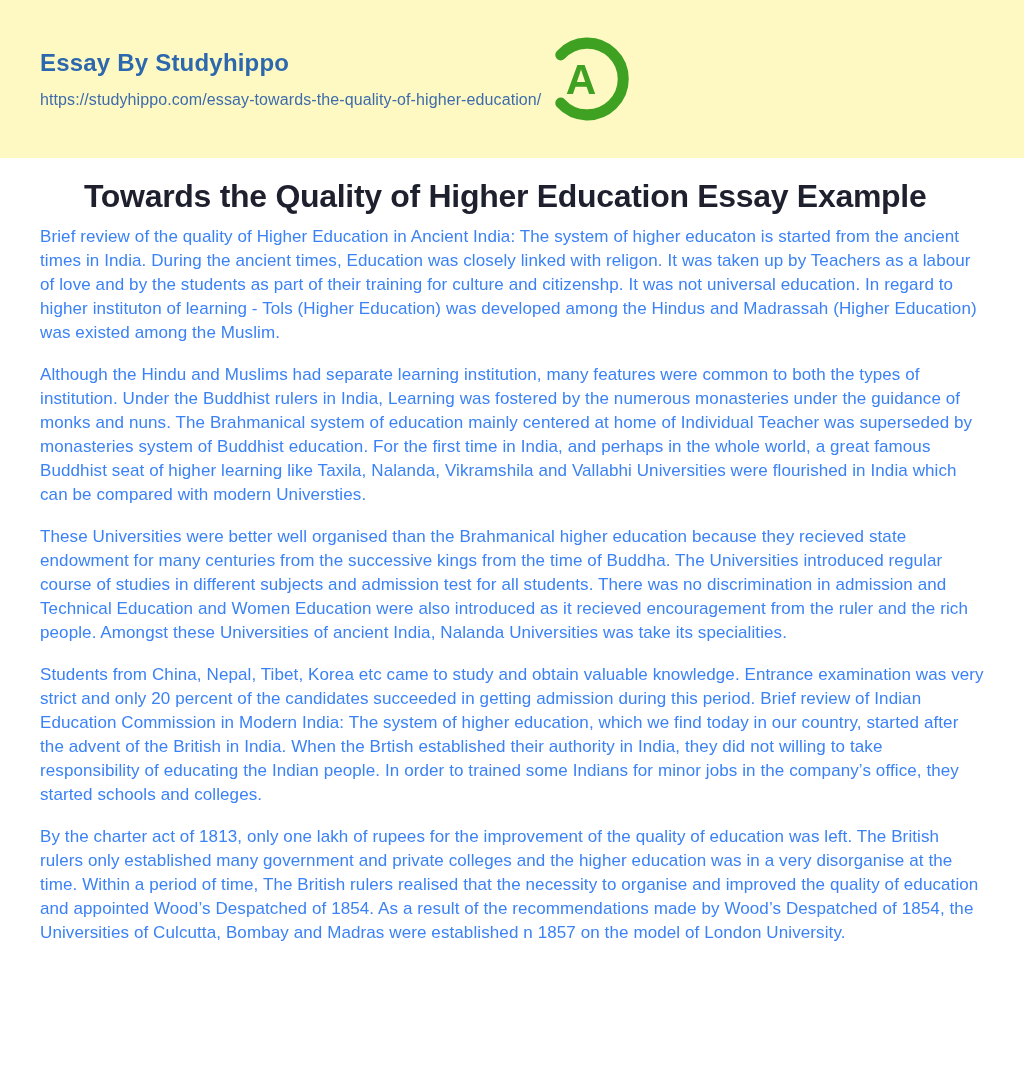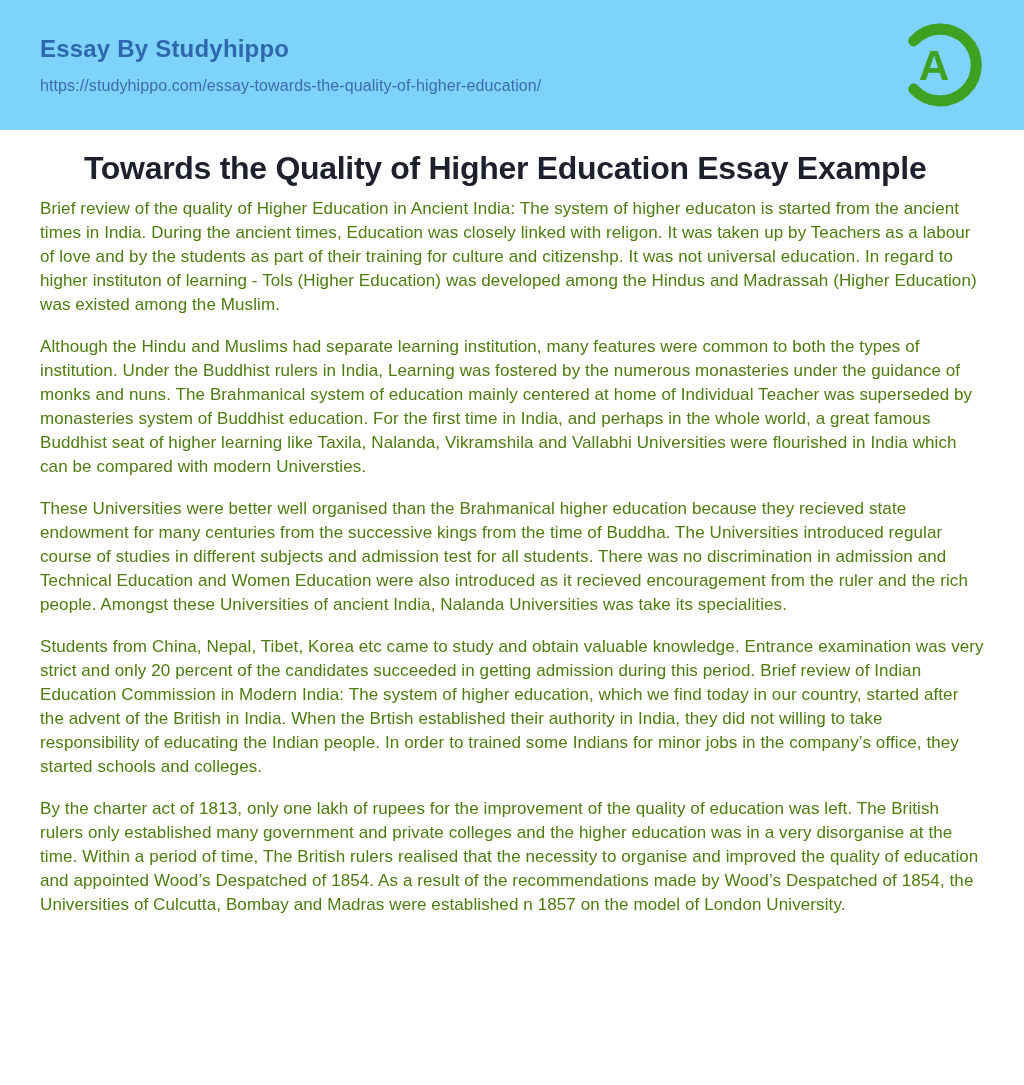--- a/index.html
+++ b/index.html
@@ -5,25 +5,24 @@
   * { box-sizing: border-box; margin: 0; padding: 0; }
   html, body { background: #ffffff; }
   body {
     width: 1024px;
     height: 1085px;
     overflow: hidden;
     font-family: "Liberation Sans", sans-serif;
     position: relative;
   }
   .header-band {
-    height: 130px;
-    background: #7dd3fc;
+    height: 158px;
+    background: #fef9c3;
     display: flex;
     align-items: center;
-    justify-content: space-between;
     padding: 0 38px 0 40px;
   }
   .header-text { display: flex; flex-direction: column; }
   .brand-title {
     color: #2d68ae;
     font-size: 24px;
     font-weight: 700;
     letter-spacing: 0.2px;
     margin-bottom: 14px;
   }
@@ -40,21 +39,21 @@
     color: #1e202e;
     font-size: 32px;
     line-height: 36px;
     font-weight: 700;
     letter-spacing: -0.3px;
     margin-bottom: 11px;
     max-width: 944px;
     margin-left: 44px;
   }
   .para {
-    color: #4d7c0f;
+    color: #3b82f6;
     font-size: 17px;
     line-height: 24px;
     letter-spacing: 0.1px;
     margin-bottom: 18px;
     max-width: 944px;
   }
 </style>
 </head>
 <body>
 

